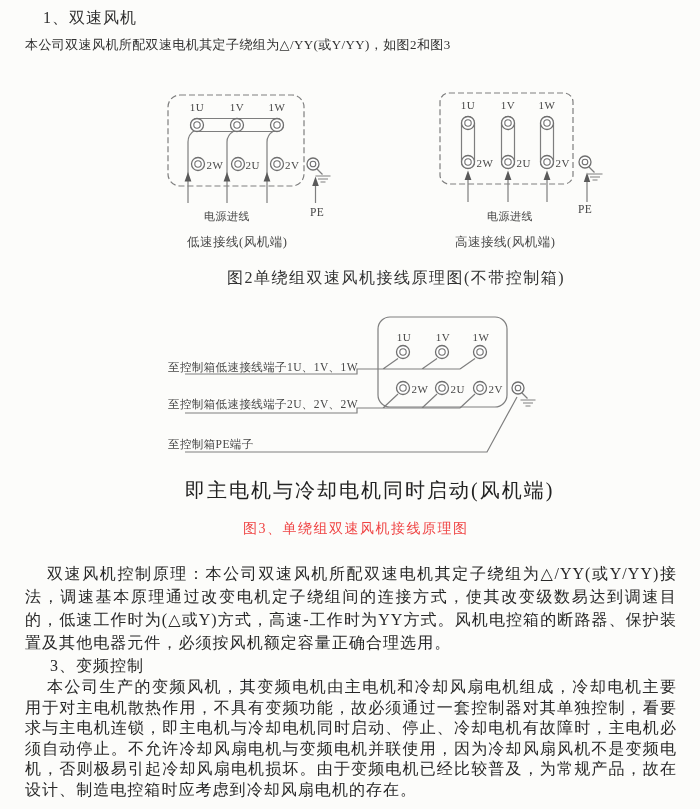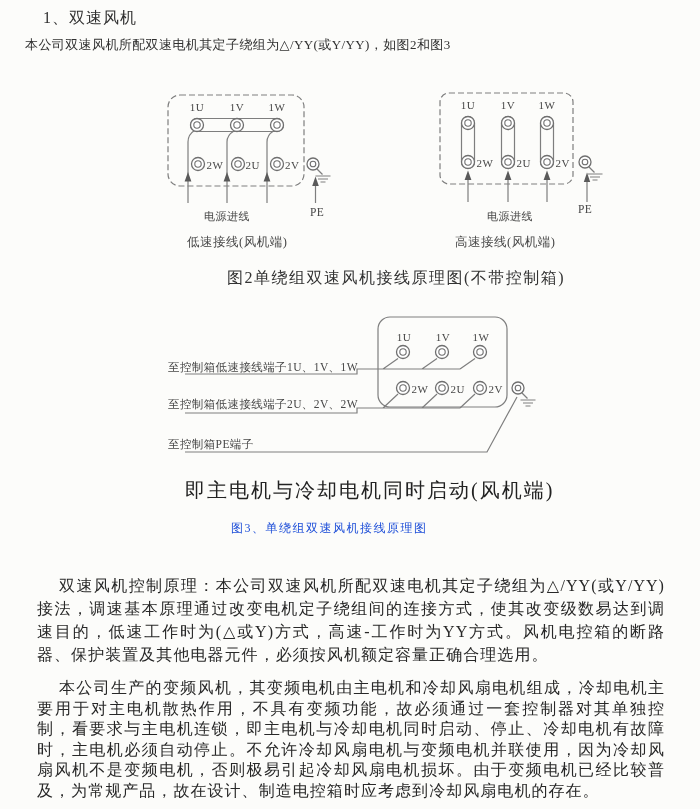--- a/index.html
+++ b/index.html
@@ -8,23 +8,23 @@
     background:#fcfcfa;color:#303030;
     font-family:"Liberation Serif","DejaVu Serif",serif;
   }
   .abs{position:absolute}
   .h2{left:43px;top:8px;font-size:16px;letter-spacing:1px;white-space:nowrap}
   .intro{left:25px;top:36px;font-size:13px;letter-spacing:.4px;white-space:nowrap}
   .fig2svg{top:88px;left:0}
   .fig3svg{top:312px;left:0}
   .fig2cap{left:227px;top:268px;font-size:16px;letter-spacing:1.5px;color:#333;white-space:nowrap}
   .fig3title{left:185px;top:477px;font-size:20px;letter-spacing:2px;color:#222;white-space:nowrap}
-  .fig3cap{left:231px;top:520px;font-size:12px;letter-spacing:1.5px;color:#1d4ed8;white-space:nowrap}
+  .fig3cap{left:243px;top:520px;font-size:14px;letter-spacing:1.5px;color:#ef4444;white-space:nowrap}
   .bodytext{left:25px;top:562px;width:652px;text-align:justify;color:#282828}
-  .bodytext p{margin:12px;font-size:16px;line-height:23px;letter-spacing:1.05px;text-indent:22px}
+  .bodytext p{margin:0;font-size:16px;line-height:23px;letter-spacing:1.05px;text-indent:22px}
   .bodytext .h3{font-size:16px;line-height:23px;letter-spacing:1px;text-indent:25px}
   .bodytext p.p2{line-height:20.6px}
   svg{display:block}
   svg .ln{stroke:#7e7e7e;stroke-width:1.2;fill:none}
   svg .dash{stroke-dasharray:6 3}
   svg .circ{fill:#ffffff;stroke:#6f6f6f;stroke-width:1.3}
   svg .inner{fill:none;stroke:#6f6f6f;stroke-width:1.1}
   svg .arrow{fill:#5a5a5a;stroke:none}
   svg text{font-family:"Liberation Serif","DejaVu Serif",serif;fill:#474747}
   svg .t11{font-size:11px;letter-spacing:.5px}
@@ -161,16 +161,17 @@
       <text class="t115" x="168" y="408">至控制箱低速接线端子2U、2V、2W</text>
       <text class="t115" x="168" y="448">至控制箱PE端子</text>
     </g>
   </svg>
 
   <div class="abs fig3title">即主电机与冷却电机同时启动(风机端)</div>
   <div class="abs fig3cap">图3、单绕组双速风机接线原理图</div>
 
   <div class="abs bodytext">
     <p>双速风机控制原理：本公司双速风机所配双速电机其定子绕组为△/YY(或Y/YY)接法，调速基本原理通过改变电机定子绕组间的连接方式，使其改变级数易达到调速目的，低速工作时为(△或Y)方式，高速-工作时为YY方式。风机电控箱的断路器、保护装置及其他电器元件，必须按风机额定容量正确合理选用。</p>
+    <div class="h3">3、变频控制</div>
     <p class="p2">本公司生产的变频风机，其变频电机由主电机和冷却风扇电机组成，冷却电机主要用于对主电机散热作用，不具有变频功能，故必须通过一套控制器对其单独控制，看要求与主电机连锁，即主电机与冷却电机同时启动、停止、冷却电机有故障时，主电机必须自动停止。不允许冷却风扇电机与变频电机并联使用，因为冷却风扇风机不是变频电机，否则极易引起冷却风扇电机损坏。由于变频电机已经比较普及，为常规产品，故在设计、制造电控箱时应考虑到冷却风扇电机的存在。</p>
   </div>
 
 </div>
 
 </body></html>

